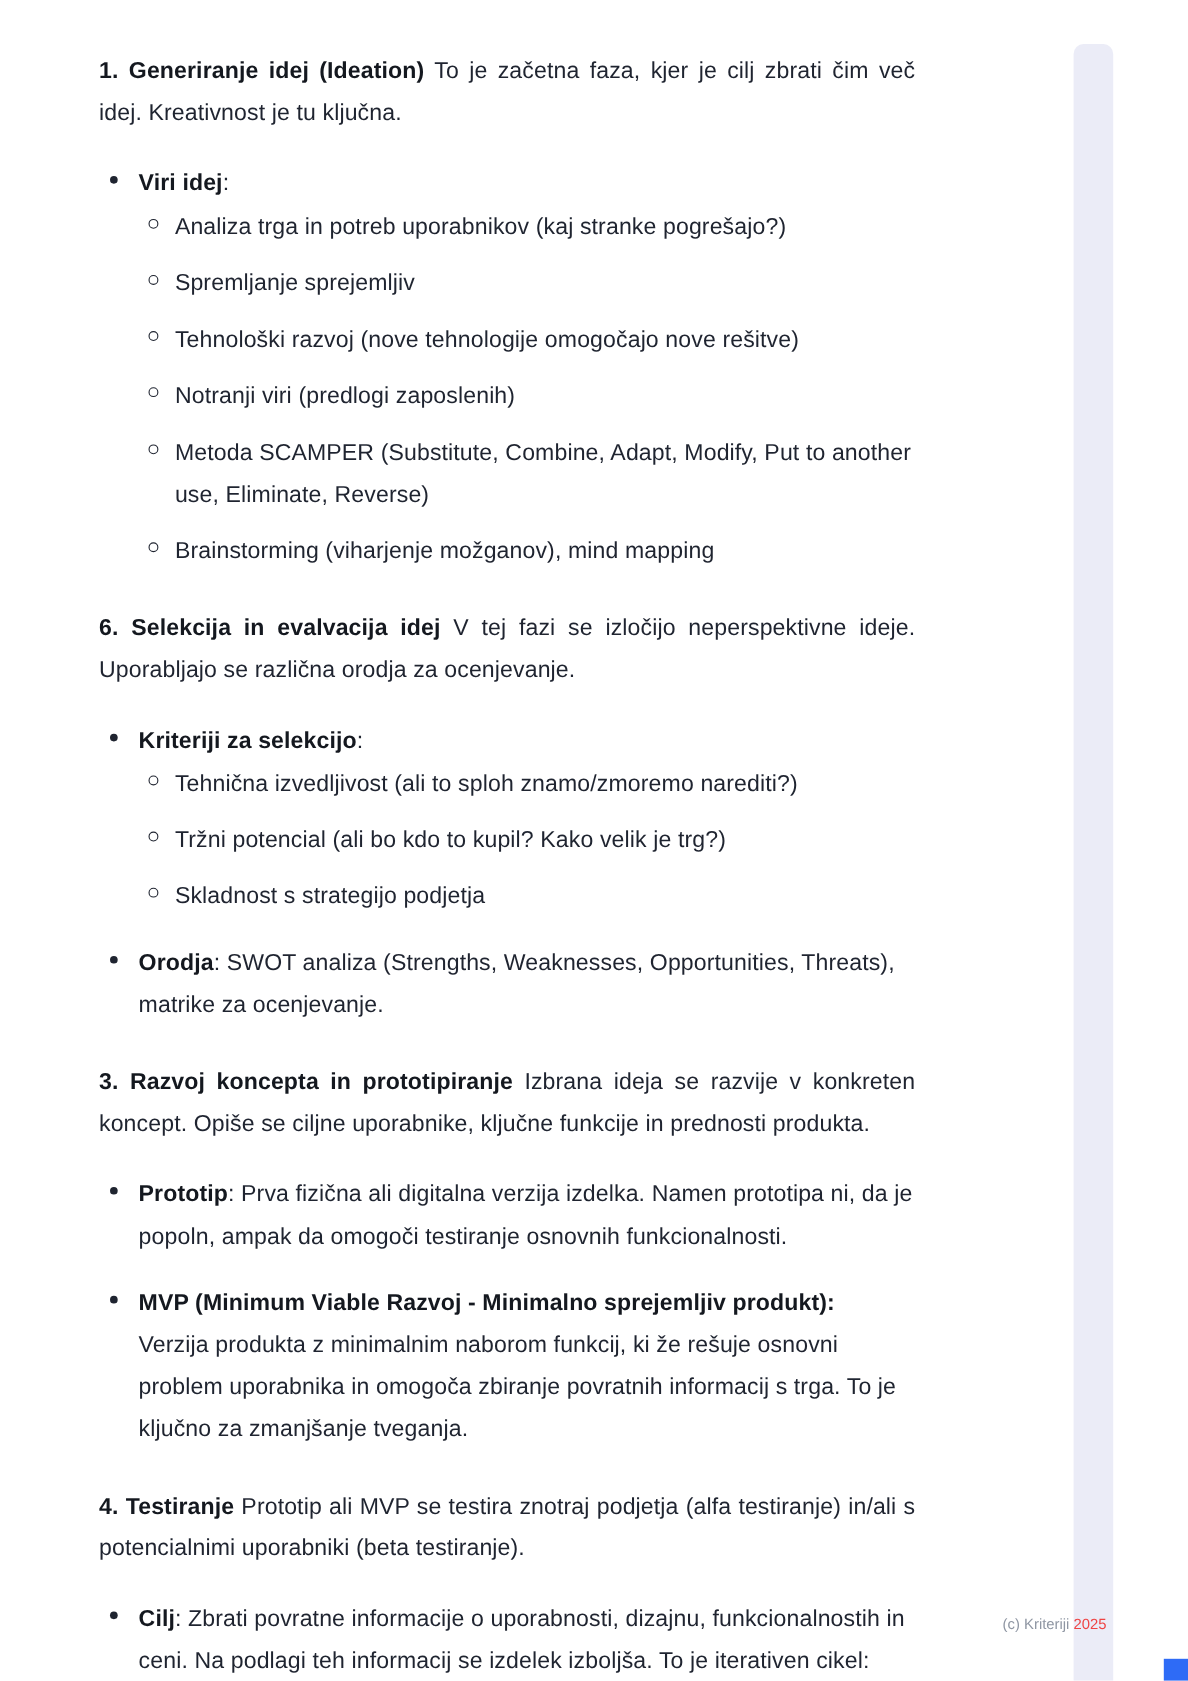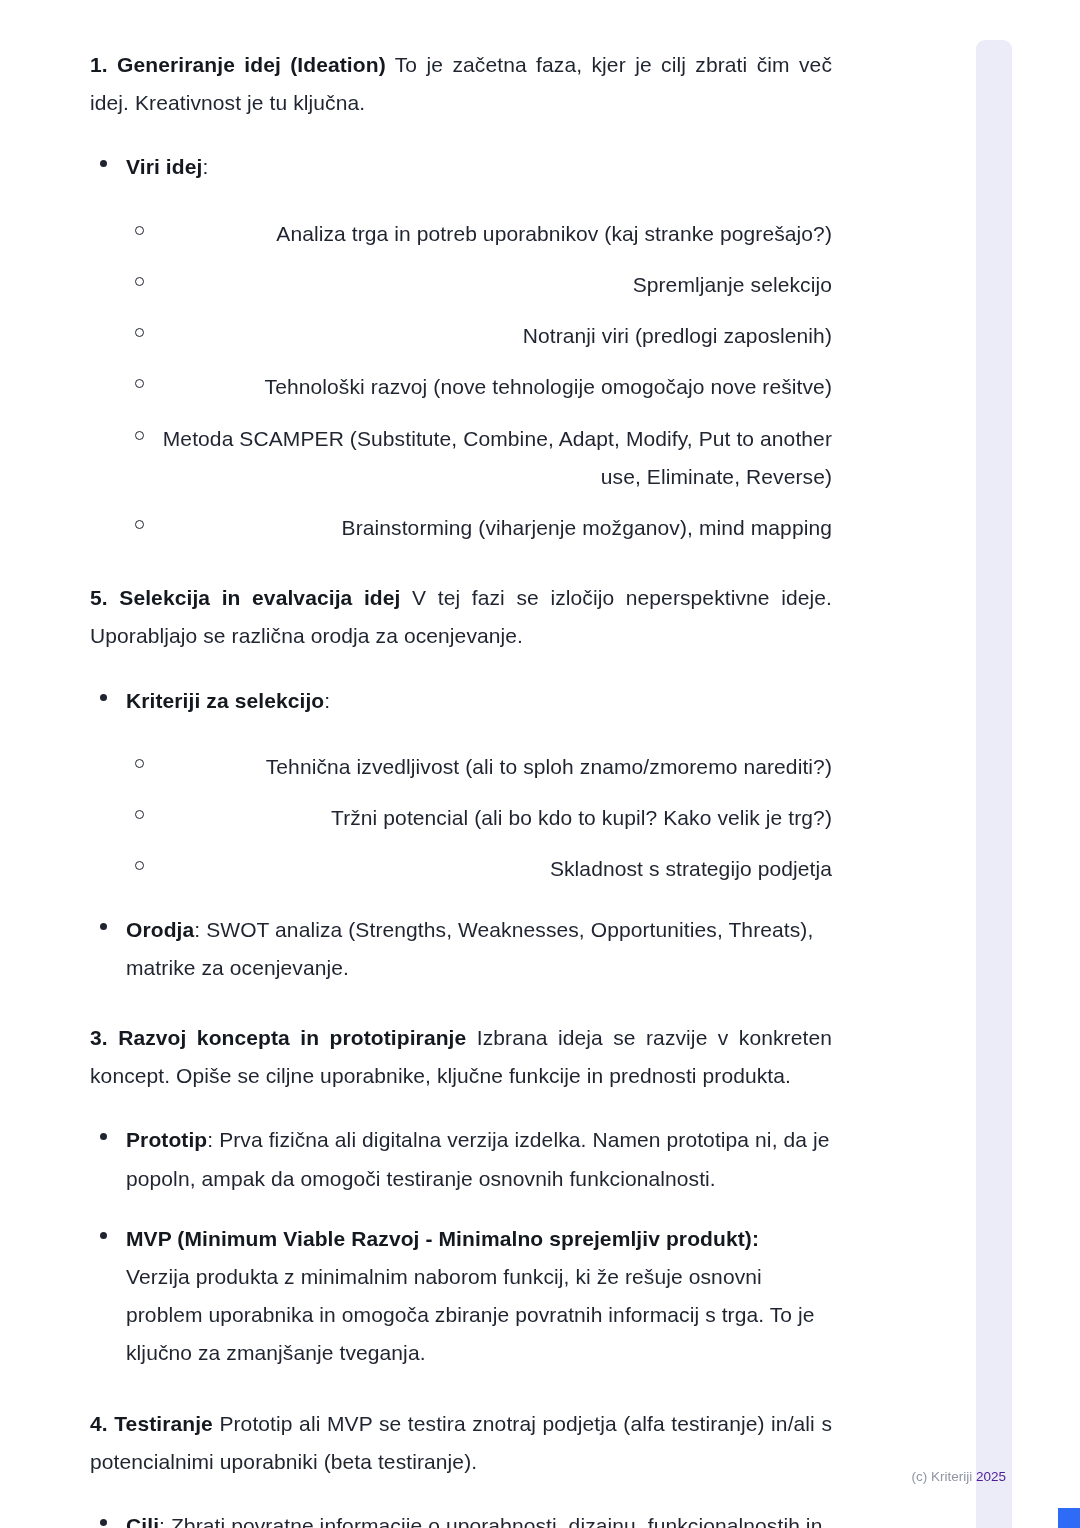--- a/index.html
+++ b/index.html
@@ -35,21 +35,21 @@
   .l1 > li::before {
     content: "";
     position: absolute;
     left: -26px;
     top: 12px;
     width: 7px;
     height: 7px;
     border-radius: 50%;
     background: #1f2430;
   }
-  .l2 { margin-top: 28px; padding-left: 33px; text-align: right; }
+  .l2 { margin-top: 1px; padding-left: 33px; }
   .l2 > li { position: relative; margin-bottom: 13px; }
   .l2 > li:last-child { margin-bottom: 0; }
   .l2 > li::before {
     content: "";
     position: absolute;
     left: -24px;
     top: 11px;
     width: 7px;
     height: 7px;
     border-radius: 50%;
@@ -58,21 +58,21 @@
   }
   .block { display: block; }
   .italic { }
   .footer {
     position: absolute;
     right: 74px;
     bottom: 44px;
     font-size: 13.5px;
     color: #8f96a3;
   }
-  .footer .year { color: #4c1d95; }
+  .footer .year { color: #ef4444; }
   .scroll-track {
     position: absolute;
     top: 40px;
     right: 68px;
     width: 36px;
     bottom: 0;
     background: #ebecf7;
     border-radius: 9px 9px 0 0;
   }
   .corner-accent {
@@ -89,30 +89,30 @@
 
 <div class="content">
 
   <p class="para"><strong>1. Generiranje idej (Ideation)</strong><span> To je začetna faza, kjer je cilj zbrati čim več idej. Kreativnost je tu ključna.</span></p>
 
   <ul class="l1">
     <li>
       <strong>Viri idej</strong><span>:</span>
       <ul class="l2">
         <li>Analiza trga in potreb uporabnikov (kaj stranke pogrešajo?)</li>
-        <li>Spremljanje selekcijo</li>
+        <li>Spremljanje sprejemljiv</li>
+        <li>Tehnološki razvoj (nove tehnologije omogočajo nove rešitve)</li>
         <li>Notranji viri (predlogi zaposlenih)</li>
-        <li>Tehnološki razvoj (nove tehnologije omogočajo nove rešitve)</li>
         <li>Metoda SCAMPER (Substitute, Combine, Adapt, Modify, Put to another use, Eliminate, Reverse)</li>
         <li>Brainstorming (viharjenje možganov), mind mapping</li>
       </ul>
     </li>
   </ul>
 
-  <p class="para spaced"><strong>5. Selekcija in evalvacija idej</strong><span> V tej fazi se izločijo neperspektivne ideje. Uporabljajo se različna orodja za ocenjevanje.</span></p>
+  <p class="para spaced"><strong>6. Selekcija in evalvacija idej</strong><span> V tej fazi se izločijo neperspektivne ideje. Uporabljajo se različna orodja za ocenjevanje.</span></p>
 
   <ul class="l1">
     <li>
       <strong>Kriteriji za selekcijo</strong><span>:</span>
       <ul class="l2">
         <li>Tehnična izvedljivost (ali to sploh znamo/zmoremo narediti?)</li>
         <li>Tržni potencial (ali bo kdo to kupil? Kako velik je trg?)</li>
         <li>Skladnost s strategijo podjetja</li>
       </ul>
     </li>

